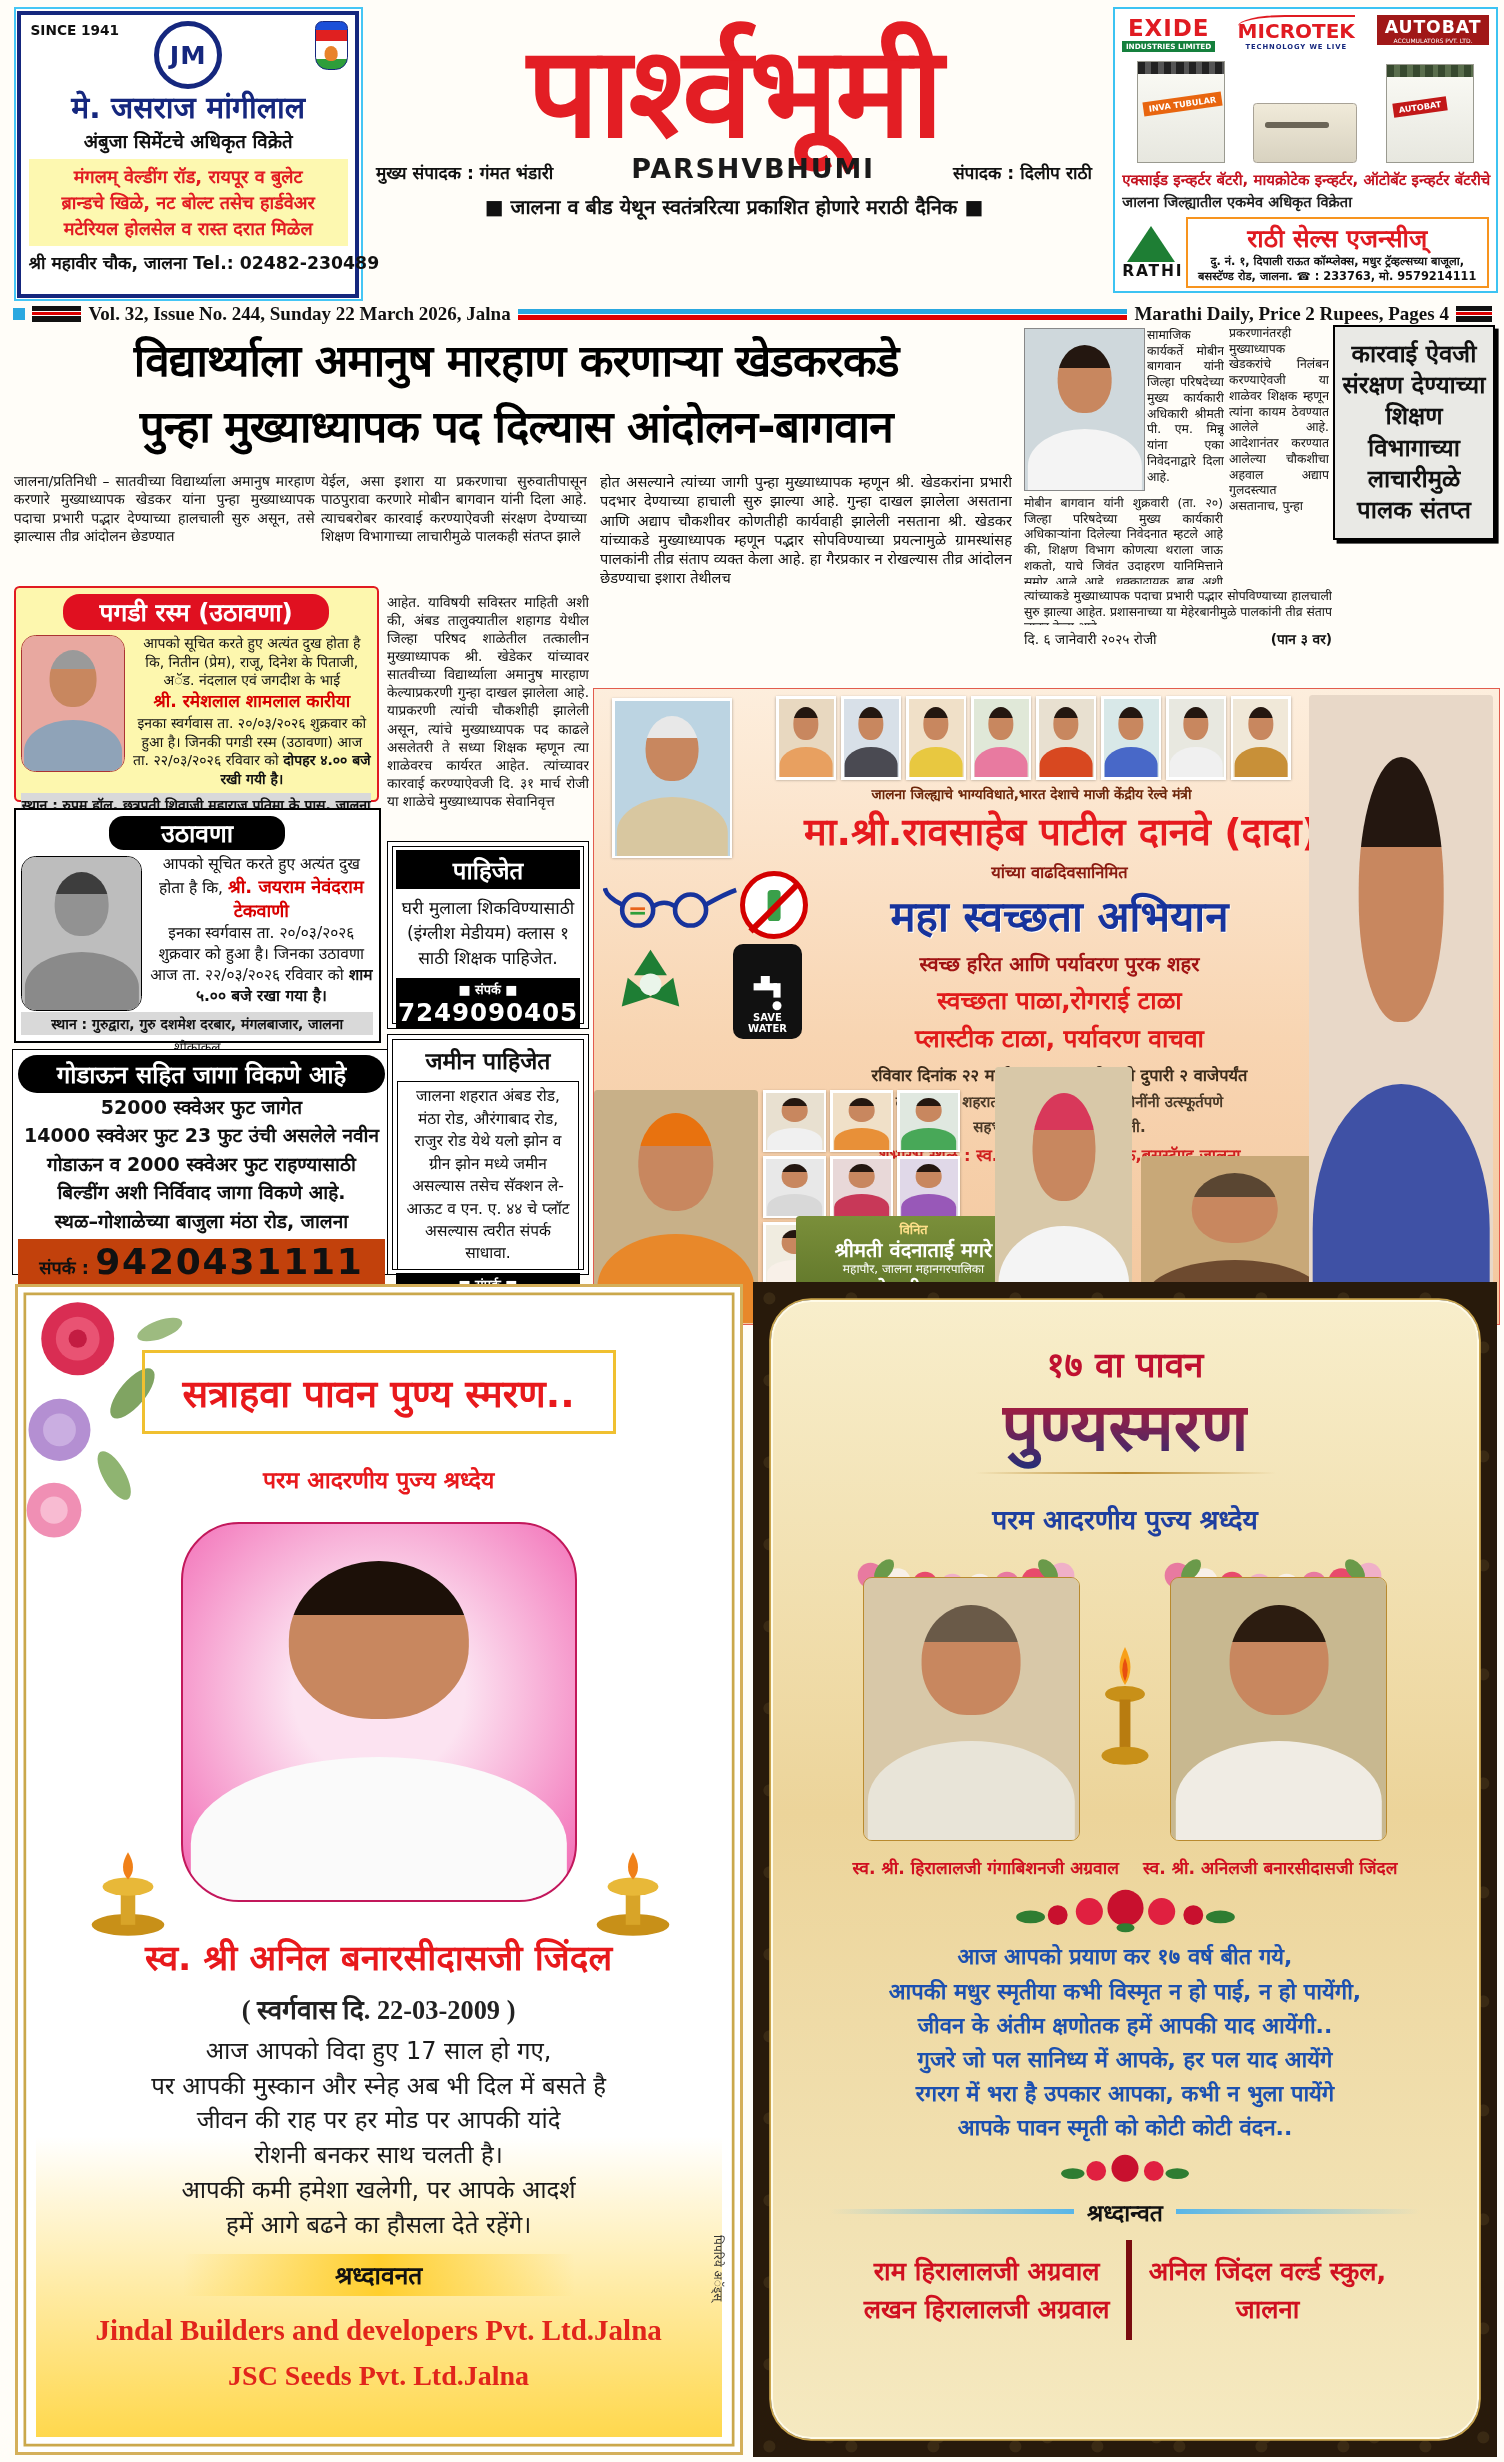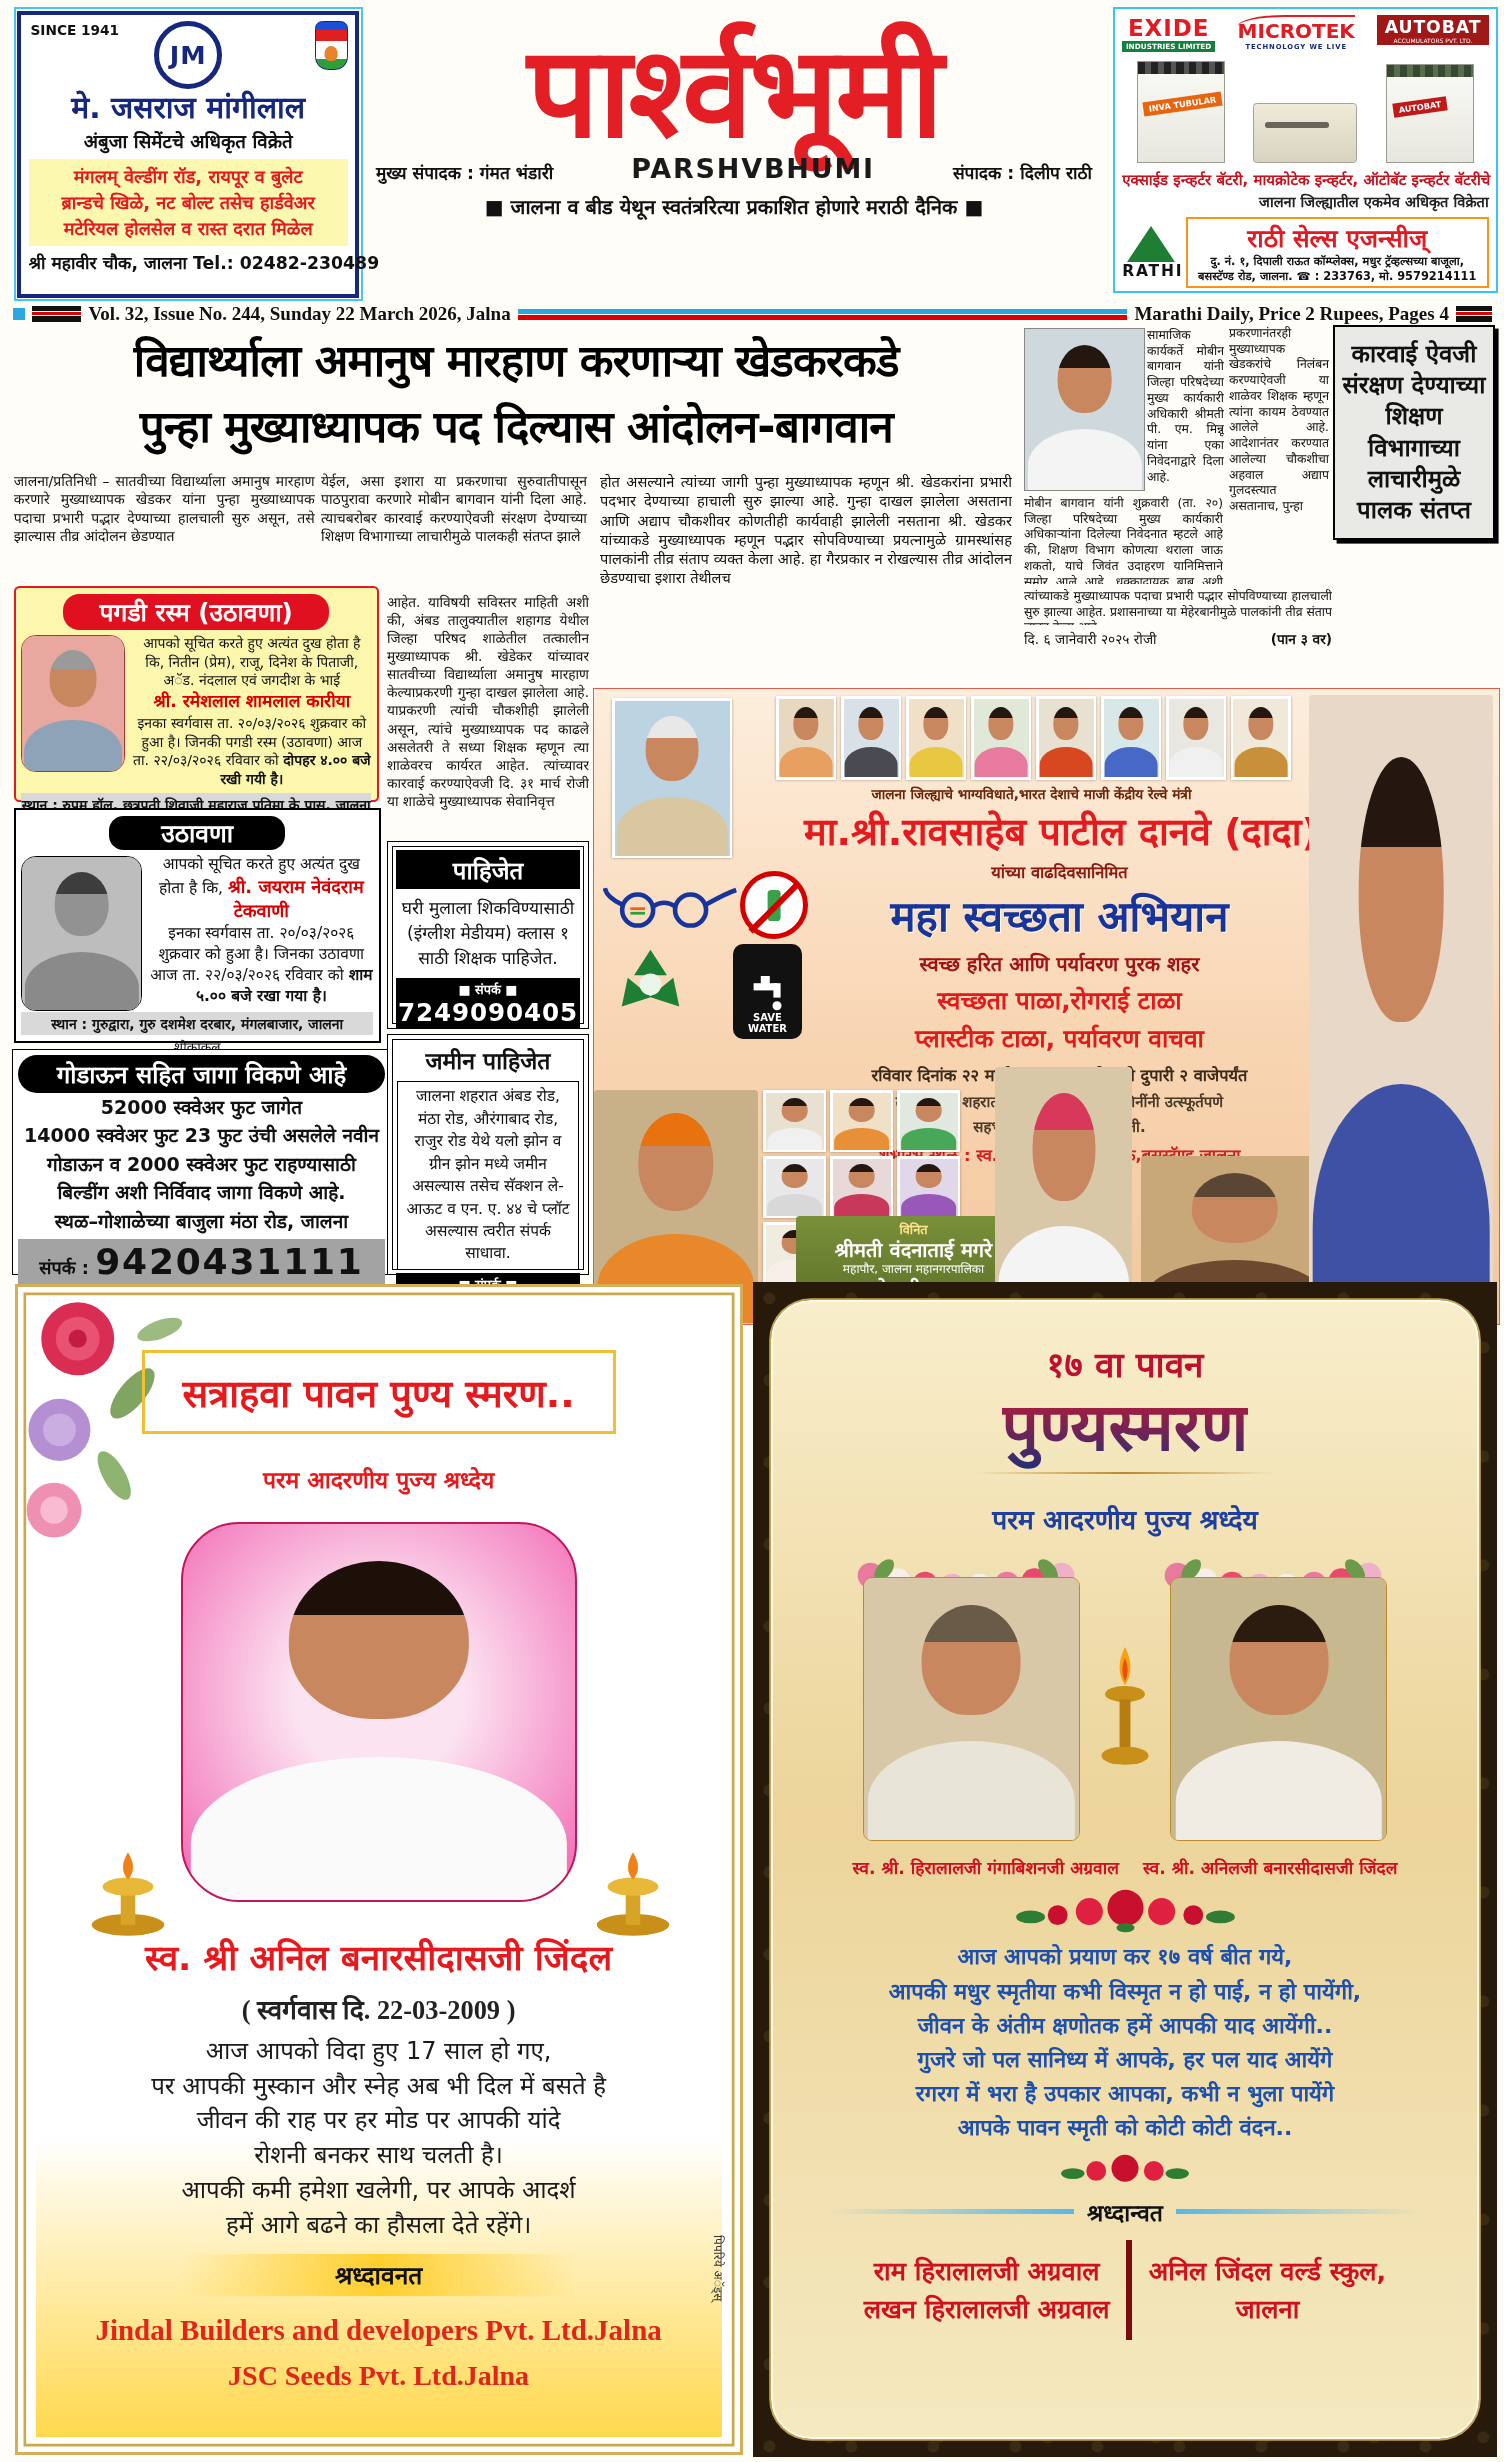--- a/index.html
+++ b/index.html
@@ -43,21 +43,21 @@
   #autobat-name{font-size:17.3px;font-weight:bold;letter-spacing:0.9px;}
   #autobat-sub{font-size:6px;}
   #bat-prods{display:flex;justify-content:space-around;align-items:flex-end;height:108px;margin-top:3.6px;}
   .battery{position:relative;background:linear-gradient(180deg,#fbfbf6,#e7e7df);border:0.9px solid #9a9a90;}
   .bat-top{position:absolute;left:0;right:0;top:0;height:12px;background:repeating-linear-gradient(90deg,#222 0 7.3px,#555 7.3px 12.8px);}
   .bat-label{position:absolute;left:5.5px;top:35px;background:#e8650f;color:#fff;font-size:8.2px;font-weight:bold;padding:1.8px 5.5px;transform:rotate(-8deg);}
   .bat-label.red{background:#c21818;}
   #inverter{width:102px;height:58px;background:linear-gradient(180deg,#f0ead9,#d8d2c0);border:0.9px solid #a8a296;border-radius:3.6px;position:relative;}
   #inverter::after{content:"";position:absolute;left:11px;top:18px;width:64px;height:5.5px;background:#6b6557;border-radius:2.7px;}
   #bat-line1{color:#c41320;font-size:15px;font-weight:bold;text-align:center;margin-top:5.5px;white-space:nowrap;}
-  #bat-line2{color:#222;font-size:14.6px;font-weight:bold;text-align:right;margin-top:2.7px;}
+  #bat-line2{color:#222;font-size:14.6px;font-weight:bold;text-align:left;margin-top:2.7px;}
   #bat-bottom{display:flex;align-items:center;margin-top:5.5px;gap:5.5px;}
   #rathi-logo{width:58px;text-align:center;}
   #rathi-tri{width:0;height:0;border-left:24px solid transparent;border-right:24px solid transparent;border-bottom:36px solid #1e7e34;margin:0 auto;}
   #rathi-txt{font-size:15.5px;font-weight:bold;letter-spacing:1.8px;}
   #rathi-box{flex:1;border:2.7px solid #f7941e;text-align:center;padding:1.8px 3.6px;}
   #agency{color:#e01b22;font-size:24.6px;font-weight:bold;}
   .addr{font-size:11.4px;font-weight:bold;line-height:1.35;}
 
   
   #dateline{left:0px;top:303px;width:1505px;height:22px;display:flex;align-items:center;gap:7.3px;padding:0 12.8px;box-sizing:border-box;}
@@ -87,21 +87,21 @@
   .obit-mourn{text-align:center;font-size:13.7px;margin-top:1.8px;}
   .obit-family{text-align:center;font-size:24px;font-weight:bold;}
 
   #uthavana{left:13.7px;top:808px;width:367px;height:235px;background:#fff;border:2.7px solid #000;padding:5.5px;box-sizing:border-box;box-shadow:0 0 0 1.8px #fff inset;}
   #uth-title{width:50%;margin:0 auto 3.6px;background:#000;color:#fff;border-radius:14.6px;text-align:center;font-size:24.6px;font-weight:bold;padding:0.9px 0;}
   .gray{filter:grayscale(1);}
 
   #godown{left:12px;top:1049px;width:379px;height:226px;border:1.8px solid #000;background:#fff;padding:4.6px;box-sizing:border-box;text-align:center;}
   #godown-title{background:#000;color:#fff;border-radius:20px;font-size:24px;font-weight:bold;padding:2.7px 0;}
   .gd-line{font-size:19px;font-weight:bold;line-height:1.5;white-space:nowrap;}
-  #godown-contact{background:#a3a3a3;margin-top:3.6px;padding:1.8px 0;}
+  #godown-contact{background:#c2410c;margin-top:3.6px;padding:1.8px 0;}
   #godown-contact .lbl{font-size:18px;font-weight:bold;}
   #godown-contact .num{font-size:36px;font-weight:bold;letter-spacing:1.8px;}
 
   .want-box{border:1.8px solid #000;background:#fff;padding:3.6px;box-sizing:border-box;text-align:center;}
   .want-inner{border:0.9px solid #000;height:100%;box-sizing:border-box;display:flex;flex-direction:column;}
   .want-title-dark{background:#000;color:#fff;font-size:24px;font-weight:bold;padding:2.7px 0;margin:3.6px;}
   .want-title-lite{font-size:23px;font-weight:bold;padding:2.7px 0;margin:1.8px;}
   .want-body{font-size:15.5px;line-height:1.45;padding:3.6px 5.5px;flex:1;}
   .want-body.framed{border:0.9px solid #000;margin:0 4.6px;}
   .want-contact{background:#000;color:#fff;margin:3.6px;padding:1.8px 0;}

